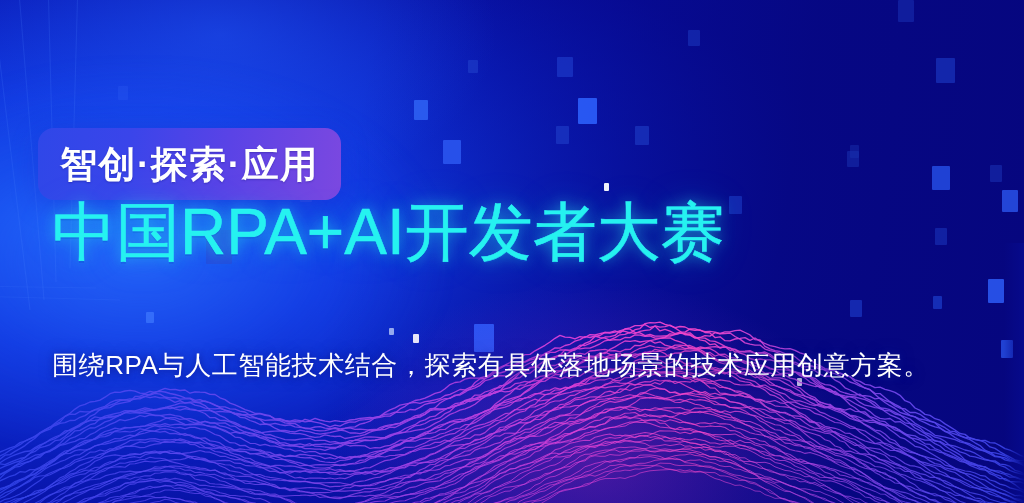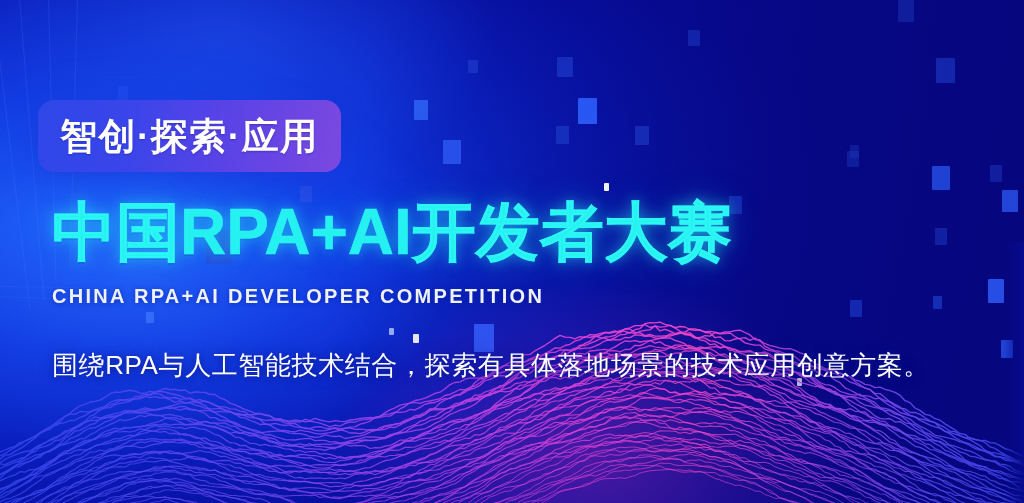--- a/index.html
+++ b/index.html
@@ -49,21 +49,21 @@
   
   .waves{position:absolute;left:0;bottom:0;width:1024px;height:260px;}
   .wave-glow{
     position:absolute;left:330px;bottom:-30px;width:520px;height:250px;
     background:radial-gradient(ellipse at 50% 70%, rgba(226,62,214,0.30) 0%, rgba(150,50,220,0.14) 45%, rgba(80,40,200,0) 72%);
     pointer-events:none;
   }
 
   
   .badge{
-    position:absolute;left:38px;top:100px;
+    position:absolute;left:38px;top:128px;
     height:72px;padding:0 22px;
     display:flex;align-items:center;
     border-radius:16px;
     background:linear-gradient(97deg,#2f47e8 0%,#3a45ea 30%,#5a43e6 62%,#7b48e0 100%);
     box-shadow:0 6px 26px rgba(30,40,200,.35);
   }
   .badge-text{
     color:#ffffff;
     font-size:37px;
     font-weight:700;
@@ -71,21 +71,21 @@
     line-height:1;
     white-space:nowrap;
     text-shadow:0 1px 2px rgba(20,20,120,.35);
   }
 
   
   .title{
     position:absolute;left:52px;top:200px;
     color:#25f2f0;
     font-size:64px;
-    font-weight:700;
+    font-weight:400;
     letter-spacing:0px;
     line-height:1;
     white-space:nowrap;
     text-shadow:
       0 0 14px rgba(40,240,240,.55),
       0 0 34px rgba(30,200,255,.35),
       0 2px 0 rgba(10,60,200,.35);
     -webkit-text-stroke:0.5px #2bf6f4;
   }
 
@@ -243,17 +243,16 @@
       </g>
     <rect x="880" y="0" width="144" height="260" fill="url(#gFade)"></rect>
   </svg>
 
   <div class="badge">
     <span class="badge-text">智创·探索·应用</span>
   </div>
 
   <div class="title">中国RPA+AI开发者大赛</div>
 
-  <div class="subtitle">CHINA RPA+AI DEVELOPER COMPETITION</div>
 
   <div class="desc">围绕RPA与人工智能技术结合，探索有具体落地场景的技术应用创意方案。</div>
 
 </div>
 
 </body></html>

